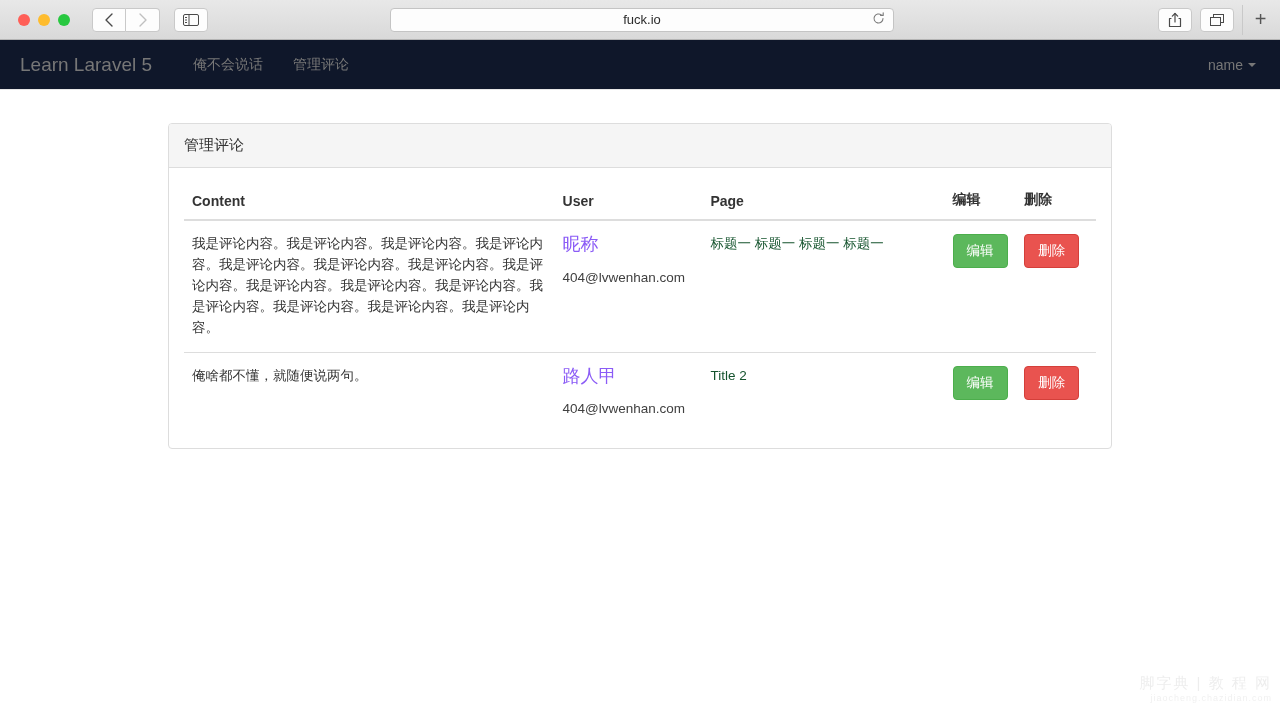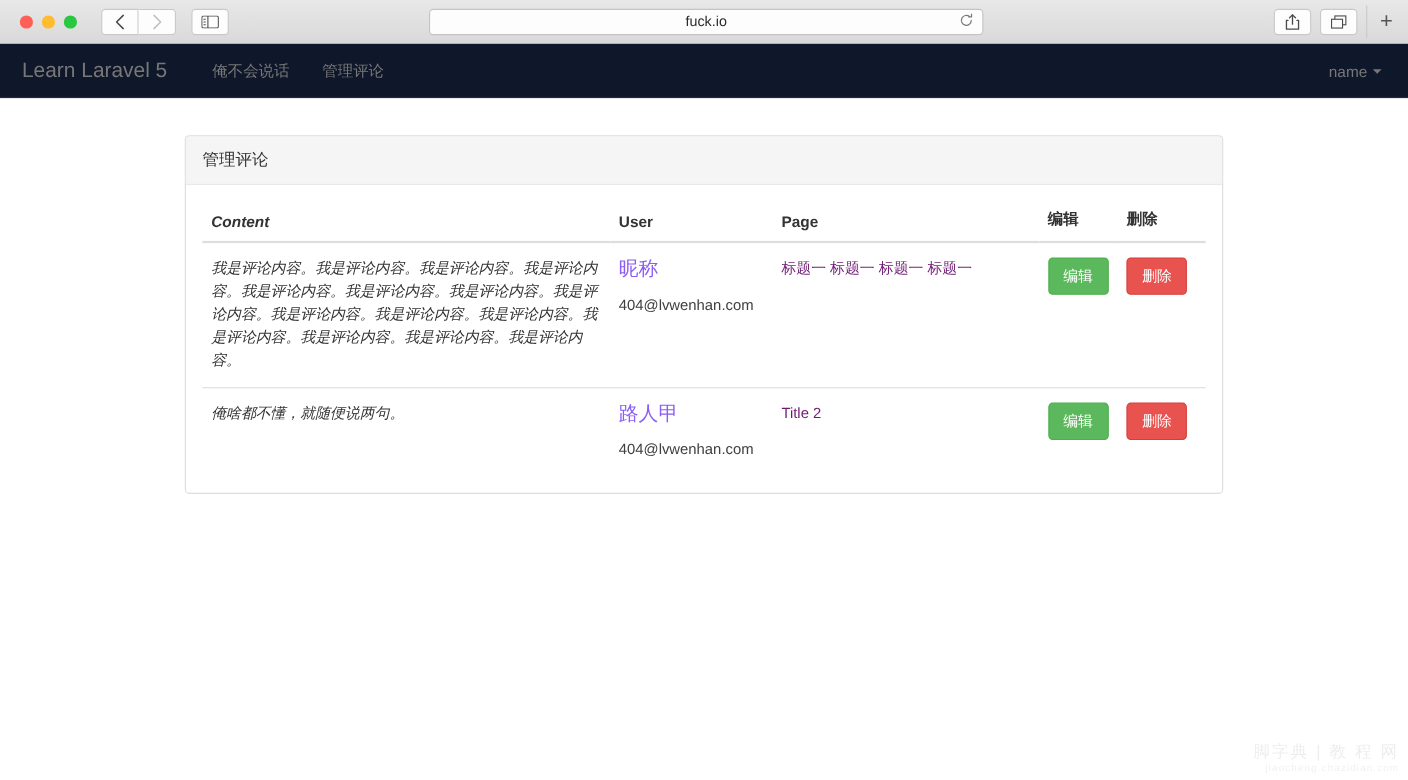--- a/index.html
+++ b/index.html
@@ -154,40 +154,40 @@
   #comments-table tbody td {
     padding: 13px 8px;
     border-top: 1px solid #dddddd;
     font-size: 13.5px;
     color: #333333;
     vertical-align: top;
     line-height: 1.55;
   }
   #comments-table tbody tr:first-child td { border-top: none; }
 
-  .col-content { width: 375px; font-style: italic; }
+  .col-content { width: 375px; }
   .col-user { width: 148px; }
   .col-page { width: 245px; }
   .col-edit { width: 72px; }
   .col-delete { width: 80px; }
 
   .user-name {
     display: block;
     font-size: 18px;
     color: #8b5cf6;
     text-decoration: none;
     margin-bottom: 12px;
     line-height: 1.2;
   }
   .user-email {
     font-size: 13.5px;
     color: #404040;
   }
   .page-link {
-    color: #701a75;
+    color: #14532d;
     text-decoration: none;
     font-size: 13.5px;
   }
 
   .btn {
     display: inline-block;
     padding: 7px 13px;
     font-size: 13.5px;
     border-radius: 4px;
     color: #ffffff;

